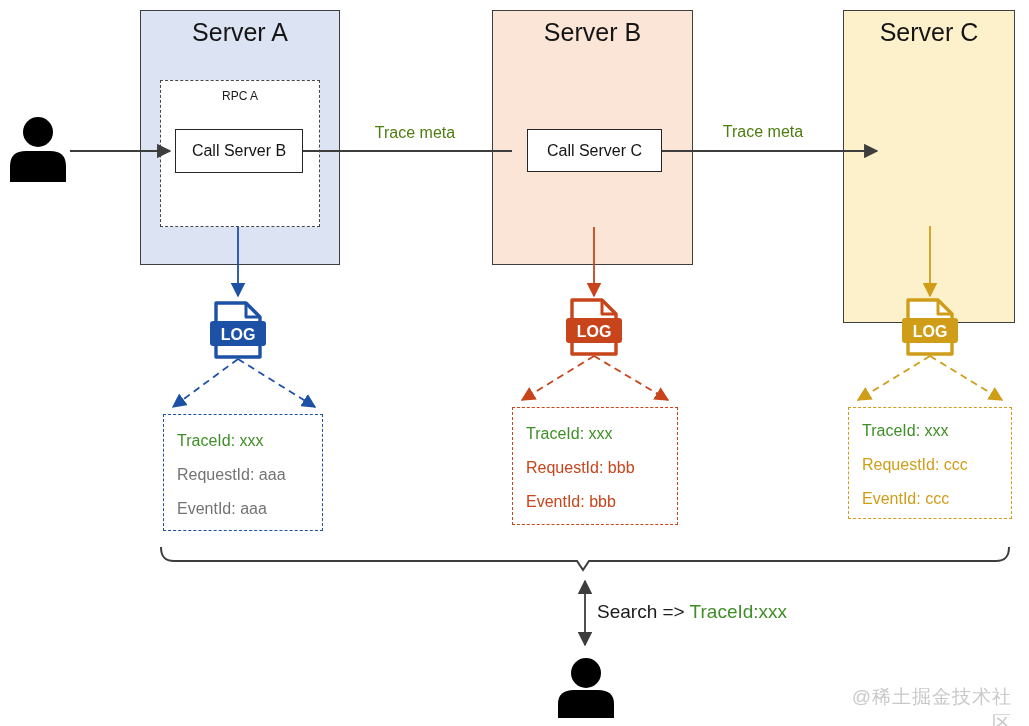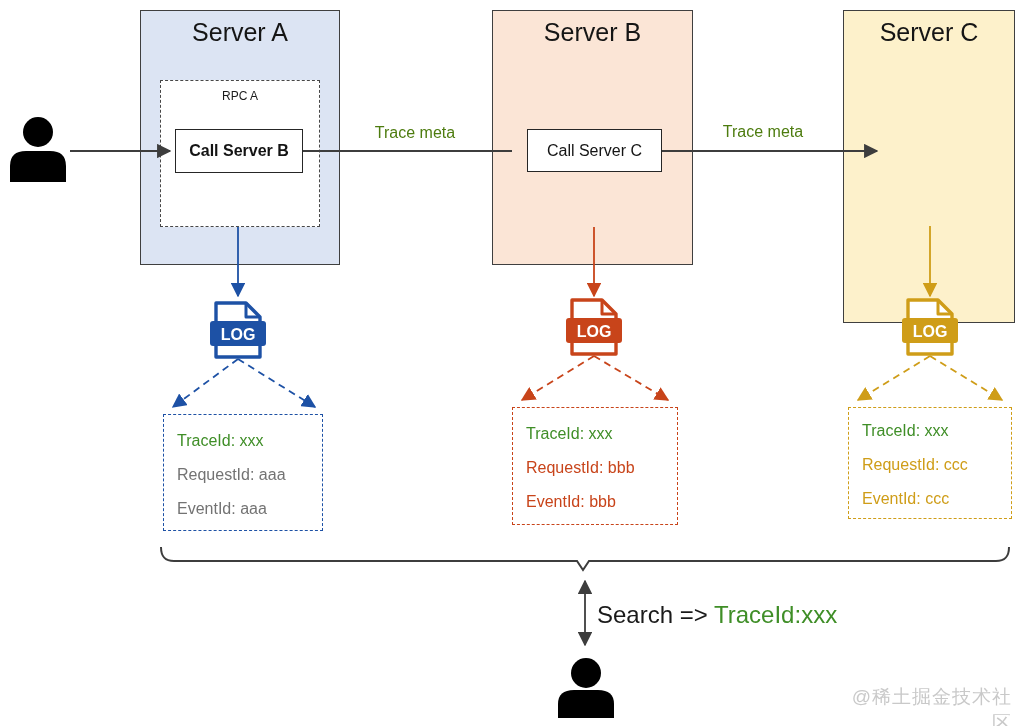--- a/index.html
+++ b/index.html
@@ -14,21 +14,21 @@
   .trace-meta{position:absolute;transform:translate(-50%,-50%);font-size:16px;color:#4d7c0f;z-index:8;white-space:nowrap;}
   .trace-box{position:absolute;background:#fff;box-sizing:border-box;border:1.7px dashed;padding:9px 0 0 13px;}
   .trace-box .line{font-size:16px;line-height:34px;white-space:nowrap;}
   .tb-blue{border-color:#1d51a5;}
   .tb-orange{border-color:#c8441a;}
   .tb-gold{border-color:#cf9d18;}
   .c-green{color:#3f8e27;}
   .c-blue{color:#737373;}
   .c-orange{color:#c8441a;}
   .c-gold{color:#cf9d18;}
-  .search-label{position:absolute;left:597px;top:601px;font-size:24px;color:#1a1a1a;z-index:8;white-space:nowrap;}
+  .search-label{position:absolute;left:597px;top:601px;font-size:19px;color:#1a1a1a;z-index:8;white-space:nowrap;}
   .watermark{position:absolute;left:840px;top:684px;width:172px;text-align:right;font-size:19px;
              color:#c9c9c9;z-index:8;letter-spacing:1px;}
   .overlay{position:absolute;left:0;top:0;z-index:20;pointer-events:none;}
   .overlay text{font-family:"Liberation Sans",sans-serif;font-weight:bold;}
 </style>
 </head>
 <body>
 
 <div class="canvas">
 
@@ -39,21 +39,21 @@
     <div class="server-title">Server B</div>
   </div>
   <div class="server" style="left:843px;top:10px;width:172px;height:313px;background:#fdf1cb;">
     <div class="server-title">Server C</div>
   </div>
 
   <div class="rpc-box" style="left:160px;top:80px;width:160px;height:147px;">
     <div class="rpc-title">RPC A</div>
   </div>
 
-  <div class="call-box" style="left:175px;top:129px;width:128px;height:44px;font-weight:bold;">Call Server B</div>
+  <div class="call-box" style="left:175px;top:129px;width:128px;height:44px;">Call Server B</div>
   <div class="call-box" style="left:527px;top:129px;width:135px;height:43px;">Call Server C</div>
 
   <div class="trace-meta" style="left:415px;top:133px;">Trace meta</div>
   <div class="trace-meta" style="left:763px;top:132px;">Trace meta</div>
 
   <div class="trace-box tb-blue" style="left:163px;top:414px;width:160px;height:117px;">
     <div class="line c-green">TraceId: xxx</div>
     <div class="line c-blue">RequestId: aaa</div>
     <div class="line c-blue">EventId: aaa</div>
   </div>

